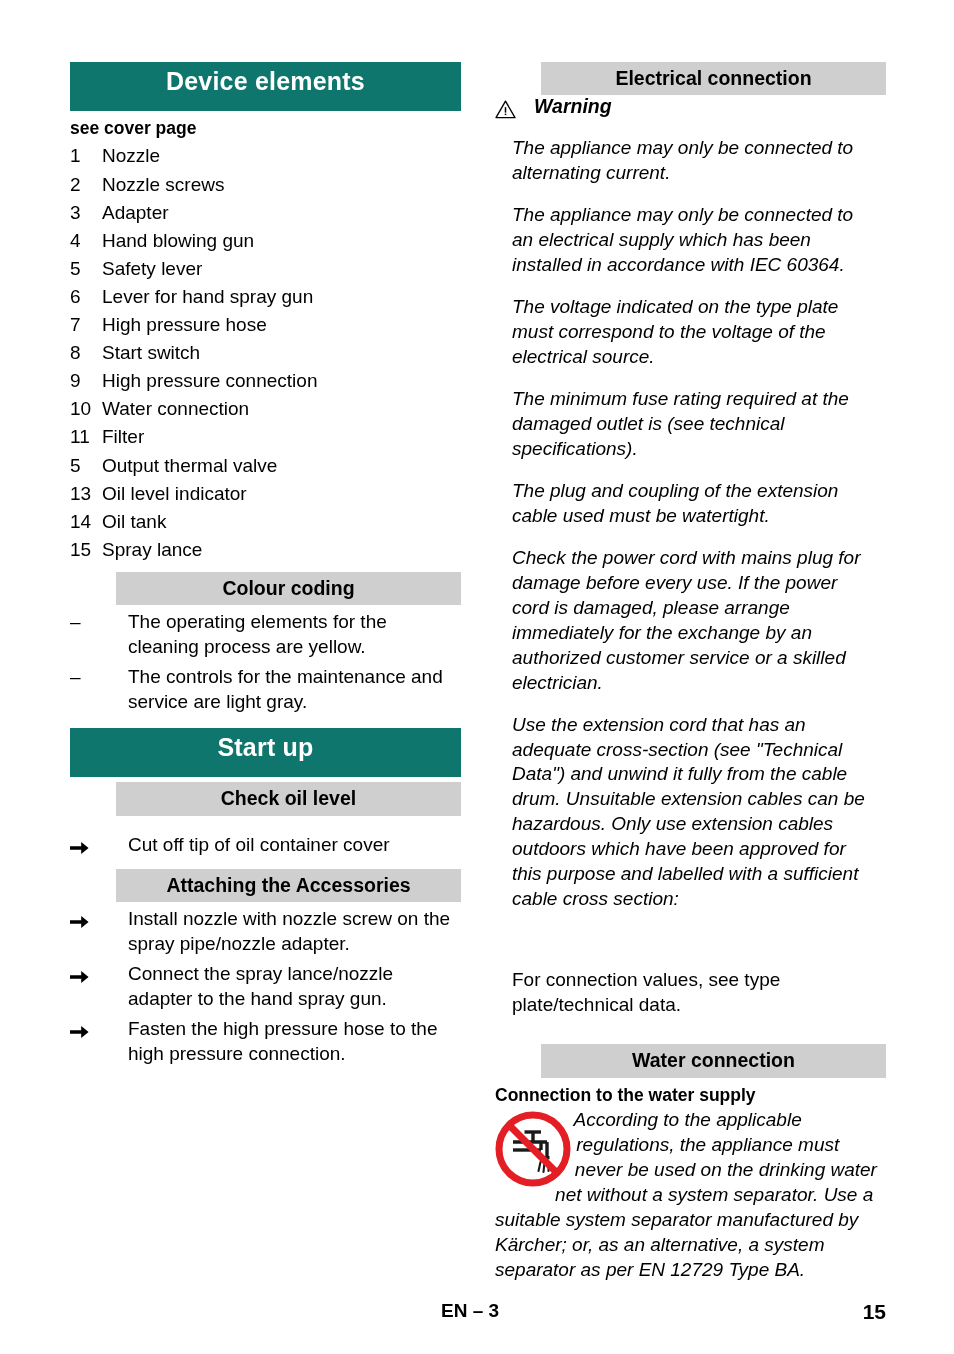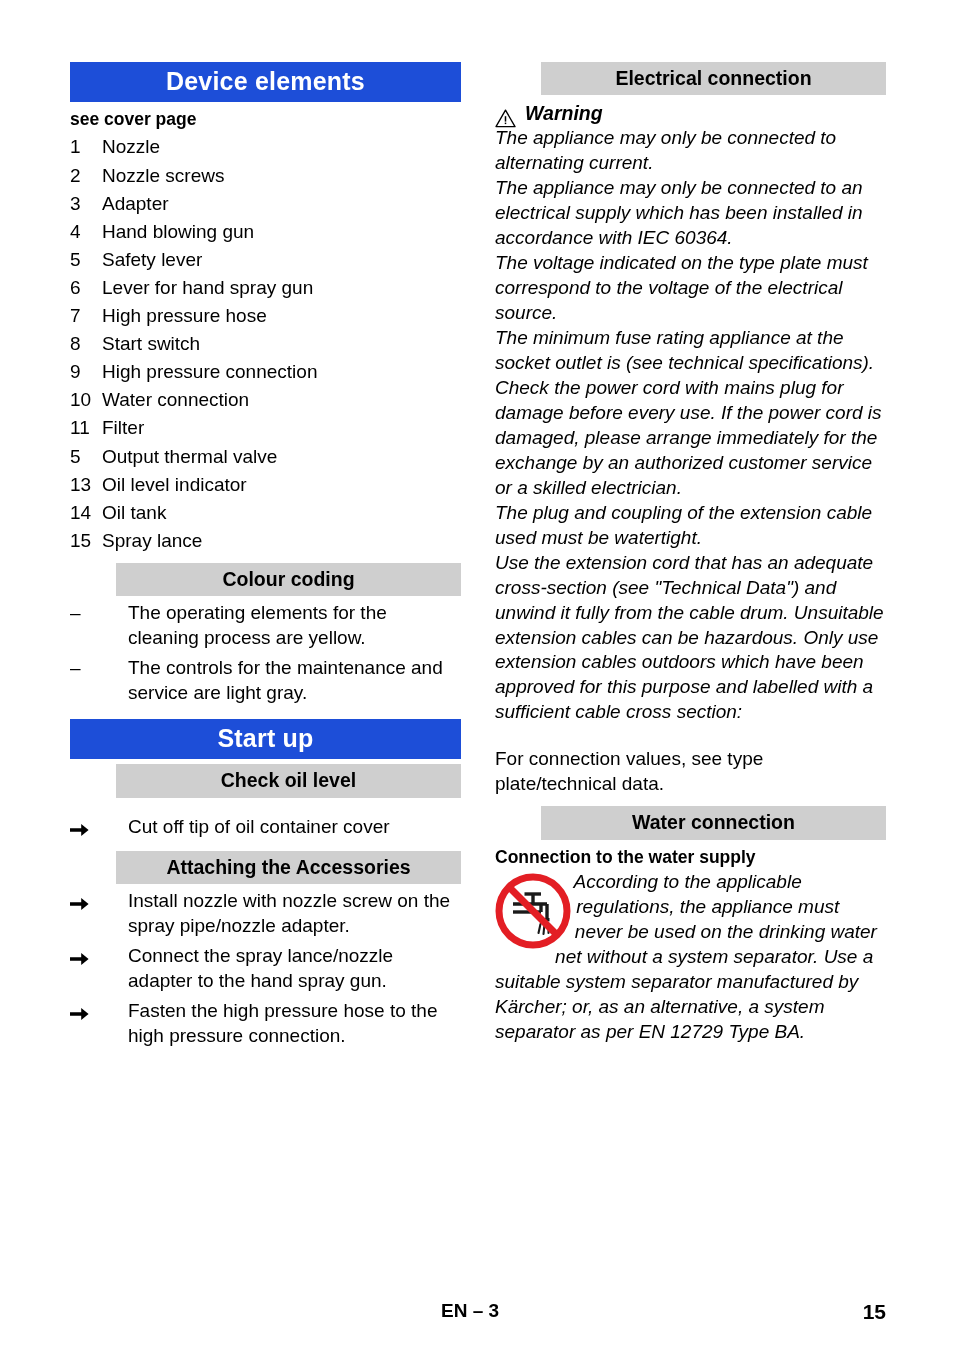--- a/index.html
+++ b/index.html
@@ -30,26 +30,26 @@
     width: 816px;
     display: flex;
     gap: 34px;
   }
   .col {
     width: 391px;
   }
 
   
   .bar-black {
-    background: #1d4ed8;
+    background: #0f766e;
     color: #ffffff;
     font-weight: bold;
     font-size: 25px;
     text-align: center;
-    padding: 5px 4px 7px 4px;
+    padding: 5px 4px 16px 4px;
     line-height: 1.12;
     letter-spacing: 0.2px;
   }
   .bar-gray {
     background: #cfcfcf;
     color: #000000;
     font-weight: bold;
     font-size: 19.5px;
     text-align: center;
     padding: 5px 2px 6px 2px;
@@ -62,21 +62,21 @@
   }
 
   .sub-bold {
     font-weight: bold;
     font-size: 17.5px;
     line-height: 1.28;
     margin: 6px 0 0 0;
   }
 
   p.para {
-    margin: 0;
+    margin: 17px;
     font-size: 19px;
     line-height: 1.315;
   }
   p.para.italic { font-style: italic; }
 
   
   .numlist {
     margin: 3px 0 0 0;
   }
   .numrow {
@@ -115,23 +115,22 @@
     display: inline-block;
     width: 19px;
     height: 14px;
     position: relative;
     top: 4px;
   }
 
   
   .warnline {
     display: flex;
-    align-items: flex-end;
-    gap: 9px;
-    margin-top: 7px;
+    align-items: center;
+    gap: 18px;
   }
   .warn-tri {
     width: 21px;
     height: 19px;
     flex: 0 0 21px;
     position: relative;
     top: 2px;
   }
   .warn-word {
     font-weight: bold;
@@ -347,23 +346,23 @@
             <rect x="9.75" y="7.2" width="1.5" height="5.4" fill="#000"></rect>
             <rect x="9.75" y="13.6" width="1.5" height="1.5" fill="#000"></rect>
           </svg>
         </span>
         <span class="warn-word">Warning</span>
       </div>
 
       <p class="para italic mt3">The appliance may only be connected to alternating current.</p>
       <p class="para italic">The appliance may only be connected to an electrical supply which has been installed in accordance with IEC 60364.</p>
       <p class="para italic">The voltage indicated on the type plate must correspond to the voltage of the electrical source.</p>
-      <p class="para italic">The minimum fuse rating appliance at the socket outlet is (see technical specifications).</p>
+      <p class="para italic">The minimum fuse rating required at the damaged outlet is (see technical specifications).</p>
+      <p class="para italic">The plug and coupling of the extension cable used must be watertight.</p>
       <p class="para italic">Check the power cord with mains plug for damage before every use. If the power cord is damaged, please arrange immediately for the exchange by an authorized customer service or a skilled electrician.</p>
-      <p class="para italic">The plug and coupling of the extension cable used must be watertight.</p>
       <p class="para italic">Use the extension cord that has an adequate cross-section (see "Technical Data") and unwind it fully from the cable drum. Unsuitable extension cables can be hazardous. Only use extension cables outdoors which have been approved for this purpose and labelled with a sufficient cable cross section:</p>
 
       <div class="spacer-lg"></div>
 
       <p class="para">For connection values, see type plate/technical data.</p>
 
       <div style="height:9px"></div>
 
       <div class="bar-gray">Water connection</div>
 

